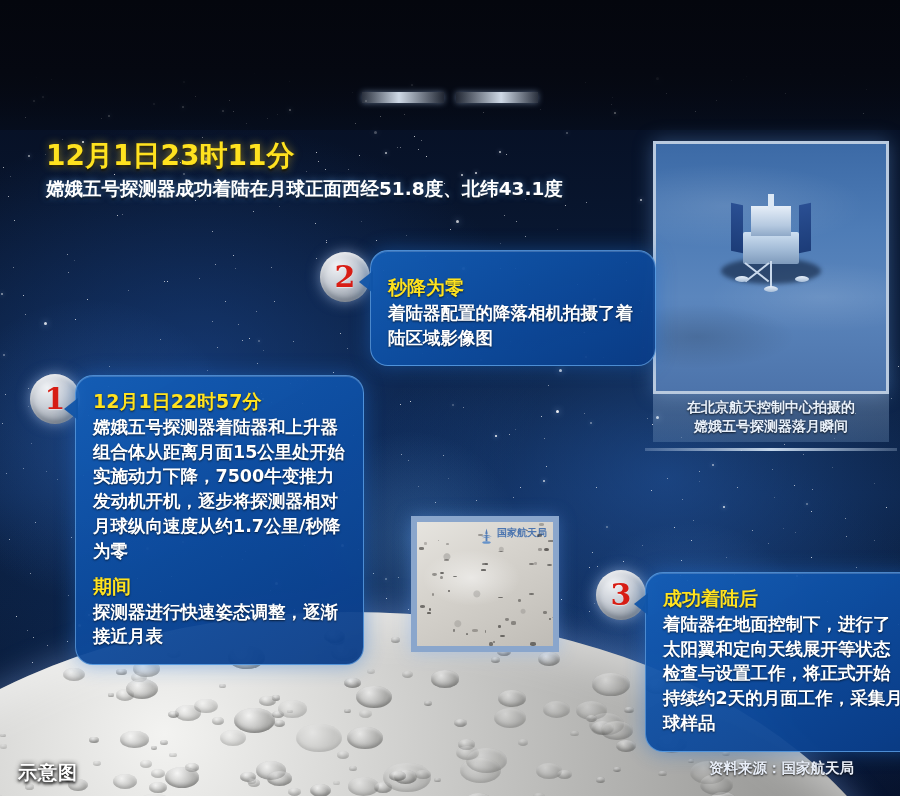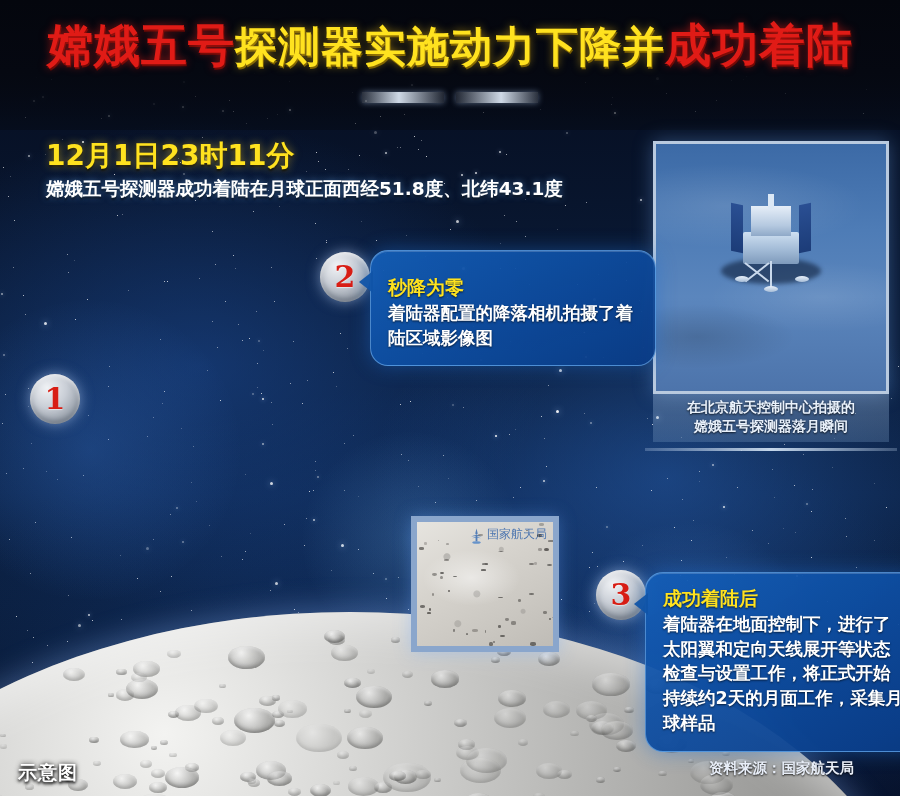--- a/index.html
+++ b/index.html
@@ -157,21 +157,21 @@
       radial-gradient(circle at 22% 28%, rgba(0,0,0,.16) 0 3px, rgba(0,0,0,0) 4px),
       radial-gradient(circle at 62% 22%, rgba(0,0,0,.14) 0 2px, rgba(0,0,0,0) 3px),
       radial-gradient(circle at 44% 58%, rgba(0,0,0,.13) 0 3px, rgba(0,0,0,0) 4px),
       radial-gradient(circle at 78% 72%, rgba(0,0,0,.12) 0 2px, rgba(0,0,0,0) 3px),
       radial-gradient(circle at 30% 82%, rgba(0,0,0,.12) 0 3px, rgba(0,0,0,0) 4px),
       radial-gradient(ellipse 70px 40px at 40% 45%, rgba(255,255,255,.5), rgba(0,0,0,0) 70%),
       linear-gradient(150deg,#e6e4df 0%,#d6d3cd 40%,#cbc8c2 70%,#bfbcb6 100%);}
   .surface-speck{position:absolute;background:rgba(30,28,26,.7);border-radius:40%;}
   .cnsa-mark{position:absolute;right:6px;top:6px;display:flex;align-items:flex-start;gap:3px;opacity:.8;}
   .cnsa-logo{width:15px;height:17px;}
-  .cnsa-txt{color:#2a5ea8;font-size:12px;font-weight:normal;line-height:1;
+  .cnsa-txt{color:#2a5ea8;font-size:10px;font-weight:bold;line-height:1;
     font-family:"DejaVu Sans","Liberation Sans",sans-serif;}
 
   
   .credits{position:absolute;right:46px;bottom:16px;text-align:left;}
   .credits div{color:#e8eef8;font-size:14.5px;font-weight:bold;line-height:1.6;
     font-family:"DejaVu Sans","Liberation Sans",sans-serif;
     text-shadow:0 1px 2px rgba(0,0,0,.85);white-space:nowrap;}
   .credit-row{display:flex;align-items:center;gap:8px;}
   .cnsa-badge{width:22px;height:22px;border-radius:50%;flex:none;
     background:radial-gradient(circle at 35% 30%,#5b86c4,#23509c 70%,#143768);
@@ -785,23 +785,20 @@
       <div class="crater" style="left: 477.3px; top: 166.4px; width: 8.7px; height: 5.4px; opacity: 0.39;"></div>
       <div class="crater" style="left: 563px; top: 169px; width: 7.1px; height: 4.4px; opacity: 0.35;"></div>
       <div class="crater" style="left: 229.7px; top: 132.4px; width: 7.7px; height: 4.8px; opacity: 0.35;"></div>
       <div class="crater" style="left: 843.4px; top: 155.1px; width: 8.1px; height: 5px; opacity: 0.77;"></div>
       <div class="crater" style="left: 631.6px; top: 59px; width: 11.2px; height: 7px; opacity: 0.48;"></div>
       <div class="crater" style="left: 645.1px; top: 157.6px; width: 16px; height: 9.9px; opacity: 0.45;"></div>
     </div>
   <div class="moon-label">示意图</div>
 
   <div class="header">
-    <div class="title-row">
-      <span class="t-seg t-red">嫦娥五号</span><span class="t-seg t-yellow">探测器实施动力下降并</span><span class="t-seg t-red">成功着陆</span>
-    </div>
     <div class="subtitle-row">
       <span class="sub-bar left"></span>
       <span class="sub-bar"></span>
     </div>
   </div>
 
   <div class="lead">
     <div class="lead-time">12月1日23时11分</div>
     <div class="lead-body">嫦娥五号探测器成功着陆在月球正面西经51.8度、北纬43.1度</div>
   </div>
@@ -886,20 +883,27 @@
         <div class="surface-speck" style="left: 112px; top: 40.5px; width: 4.8px; height: 2.7px; opacity: 0.67;"></div>
         <div class="surface-speck" style="left: 11.6px; top: 86.4px; width: 2.5px; height: 3.1px; opacity: 0.83;"></div>
         <div class="surface-speck" style="left: 8.6px; top: 123.7px; width: 5.8px; height: 4px; opacity: 0.77;"></div>
         <div class="surface-speck" style="left: 121.3px; top: 26.2px; width: 4.1px; height: 2.6px; opacity: 0.43;"></div>
       </div>
   </div>
 
   <div class="badge" id="badge-1">
     <span>1</span>
   </div>
+  <div class="bubble" id="bubble-1">
+    <h4>12月1日22时57分</h4>
+    <p>嫦娥五号探测器着陆器和上升器组合体从距离月面15公里处开始实施动力下降，7500牛变推力发动机开机，逐步将探测器相对月球纵向速度从约1.7公里/秒降为零</p>
+    <div class="gap"></div>
+    <h4>期间</h4>
+    <p>探测器进行快速姿态调整，逐渐接近月表</p>
+  </div>
 
   <div class="badge" id="badge-2">
     <span>2</span>
   </div>
   <div class="bubble" id="bubble-2">
     <div class="gap"></div>
     <h4>秒降为零</h4>
     <p>着陆器配置的降落相机拍摄了着陆区域影像图</p>
   </div>
 

